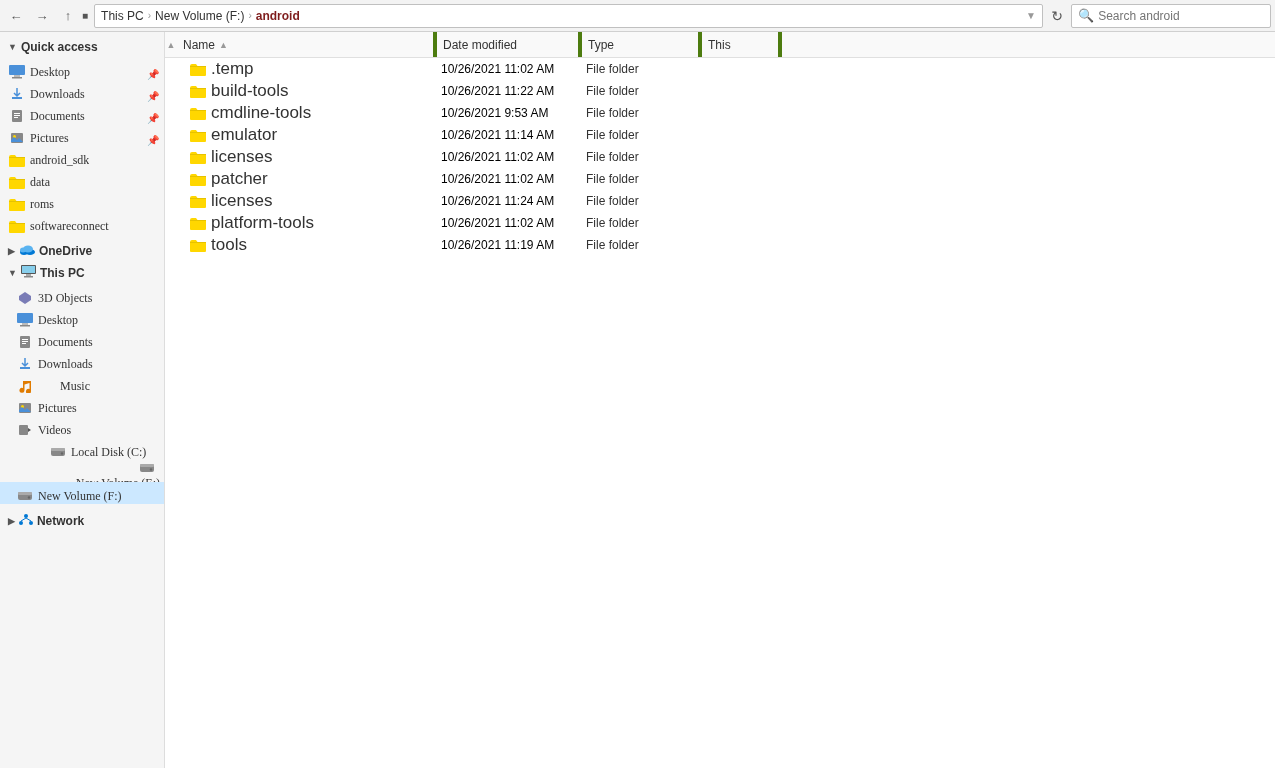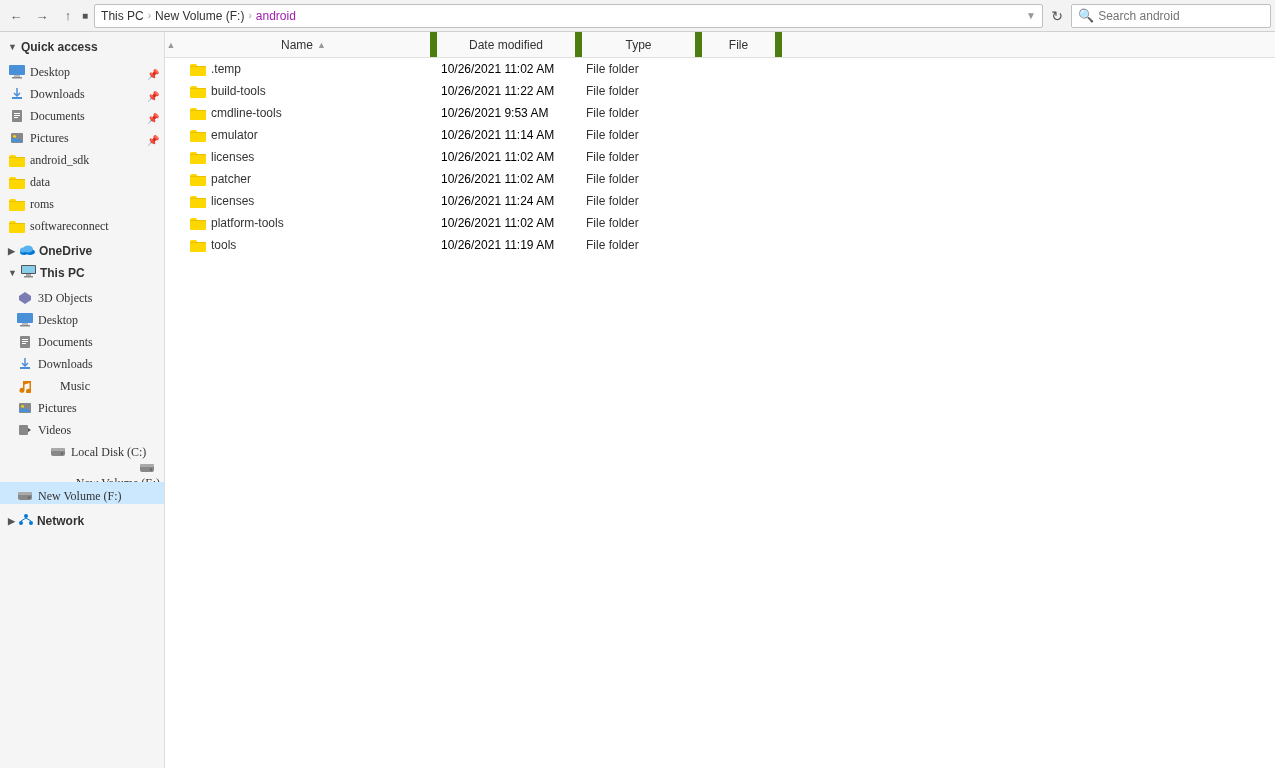--- a/index.html
+++ b/index.html
@@ -11,21 +11,21 @@
     }
     .nav-btn {
       width: 24px; height: 24px; border: none; background: transparent; cursor: pointer; display: flex; align-items: center; justify-content: center; color: #555; font-size: 13px; border-radius: 2px;
     }
     .nav-btn:disabled { color: #bbb; cursor: default; }
     .breadcrumb {
       flex: 1; display: flex; align-items: center; height: 24px; background: #fff; border: 1px solid #c0c0c0; border-radius: 2px; padding: 0 6px; font-size: 12px; color: #333; gap: 2px;
     }
     .breadcrumb-item { color: #333; }
     .breadcrumb-sep { color: #999; font-size: 10px; margin: 0 2px; }
-    .breadcrumb-current { color: #a21caf; font-weight: normal; }
+    .breadcrumb-current { color: #7f1d1d; font-weight: bold; }
     .bc-expand { background: transparent; border: none; color: #555; cursor: pointer; font-size: 10px; margin-right: 4px; }
     .search-box {
       width: 200px; height: 24px; border: 1px solid #c0c0c0; border-radius: 2px; background: #fff; display: flex; align-items: center; padding: 0 6px; gap: 4px;
     }
     .search-input { border: none; outline: none; font-size: 12px; color: #3b82f6; flex: 1; background: transparent; }
     .refresh-btn { width: 24px; height: 24px; border: none; background: transparent; cursor: pointer; display: flex; align-items: center; justify-content: center; color: #555; font-size: 14px; }
 
     
     .main-layout { display: flex; height: calc(768px - 32px); }
 
@@ -37,33 +37,33 @@
     .sidebar-item.selected { background: #cce8ff; }
     .sidebar-item .icon { width: 18px; height: 16px; display: inline-flex; align-items: center; justify-content: center; margin-right: 4px; flex-shrink: 0; }
     .sidebar-item .label { font-size: 12px; overflow: hidden; text-overflow: ellipsis; }
     .sidebar-item .pin { color: #999; font-size: 10px; margin-left: auto; }
     .section-header { display: flex; align-items: center; height: 22px; padding: 0 4px 0 8px; font-size: 12px; font-weight: 600; color: #333; cursor: pointer; }
     .section-header .arrow { margin-right: 4px; font-size: 9px; color: #555; }
 
     
     .content-area { flex: 1; display: flex; flex-direction: column; background: #fff; overflow: hidden; }
     .sort-header { display: flex; align-items: center; height: 26px; border-bottom: 1px solid #e0e0e0; background: #f9f9f9; flex-shrink: 0; padding-right: 8px; }
-    .sort-col { display: flex; align-items: center; height: 100%; padding: 0 6px; font-size: 12px; color: #333; cursor: pointer; border-right: 7px solid #4d7c0f; position: relative; justify-content: center; }
+    .sort-col { display: flex; align-items: center; height: 100%; padding: 0 6px; font-size: 12px; color: #333; cursor: pointer; border-right: 4px solid #4d7c0f; position: relative; }
     .col-name { width: 260px; }
     .col-date { width: 145px; }
     .col-type { width: 120px; }
     .col-size { width: 80px; }
     .sort-arrow { font-size: 9px; color: #999; margin-left: 4px; }
 
     .file-list { flex: 1; overflow-y: auto; }
     .file-row {
       display: flex; align-items: center; height: 22px; padding-left: 12px; cursor: pointer;
     }
     .file-icon { width: 18px; height: 16px; display: inline-flex; align-items: center; justify-content: center; margin-right: 4px; flex-shrink: 0; }
-    .file-name { width: 230px; font-size: 12px; color: #333; overflow: hidden; text-overflow: ellipsis; white-space: nowrap; }
+    .file-name { width: 230px; font-size: 17px; color: #333; overflow: hidden; text-overflow: ellipsis; white-space: nowrap; }
     .file-date { width: 145px; font-size: 12px; color: #000000; }
     .file-type { width: 120px; font-size: 12px; color: #333; }
     .file-size { width: 80px; font-size: 12px; color: #333; }
 
     
     ::-webkit-scrollbar { width: 8px; height: 8px; }
     ::-webkit-scrollbar-track { background: #f1f1f1; }
     ::-webkit-scrollbar-thumb { background: #c1c1c1; border-radius: 4px; }
   </style>
 </head>
@@ -326,21 +326,21 @@
         <span>Name</span>
         <span class="sort-arrow">▲</span>
       </div>
       <div class="sort-col col-date">
         <span>Date modified</span>
       </div>
       <div class="sort-col col-type">
         <span>Type</span>
       </div>
       <div class="sort-col col-size">
-        <span>File</span>
+        <span>This</span>
       </div>
     </div>
 
     <div class="file-list" id="file-list">
     <div class="file-row">
     <span style="width:12px;"></span>
     <span class="file-icon">
       <svg width="16" height="13" viewBox="0 0 16 13">
         <path d="M0 3 Q0 1 2 1 L6 1 L7.5 3 L16 3 L16 12 Q16 13 15 13 L1 13 Q0 13 0 12Z" fill="#ffd700"></path>
         <path d="M0 3 L16 3 L16 4 L0 4Z" fill="#e6c200"></path>

